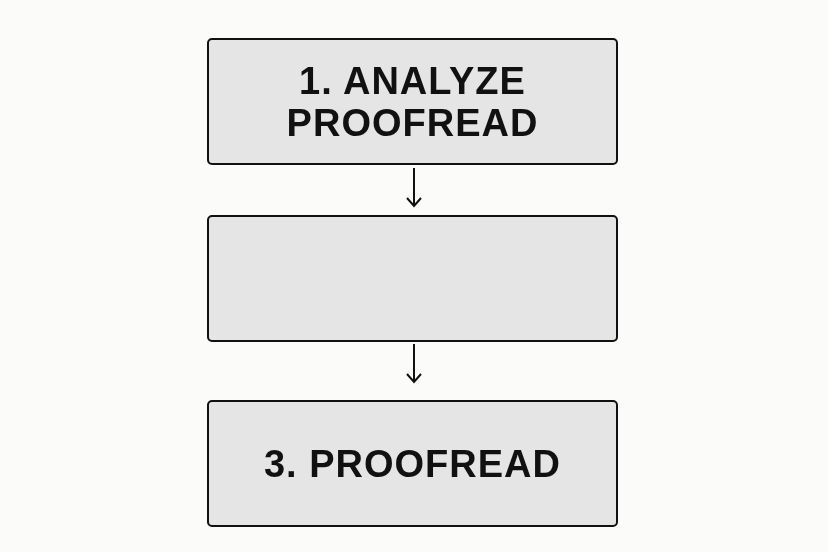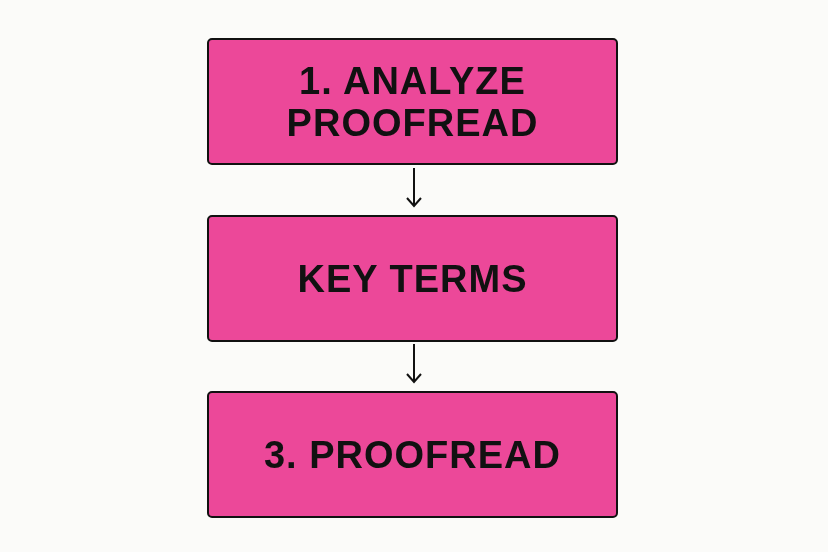--- a/index.html
+++ b/index.html
@@ -2,21 +2,21 @@
 <html><head>
   <meta charset="utf-8">
   <style>
     html, body { margin: 0; padding: 0; }
     body {
       width: 828px; height: 552px; background: #fbfbf9; position: relative; overflow: hidden;
       font-family: "Liberation Sans", "DejaVu Sans", sans-serif;
     }
     .box {
       position: absolute; left: 207px; width: 411px; height: 127px;
-      border: 2.5px solid #111; border-radius: 5px; background: #ec4899;
+      border: 2.5px solid #111; border-radius: 5px; background: #e5e5e5;
       display: flex; flex-direction: column; align-items: center; justify-content: center;
       box-sizing: border-box;
     }
     .line {
       font-weight: bold; font-size: 38px; color: #111; line-height: 42px; letter-spacing: 1px;
       white-space: nowrap;
     }
     .arrow { position: absolute; left: 404px; width: 20px; height: 45px; }
   </style>
 </head>
@@ -26,23 +26,22 @@
   <div class="line">1. ANALYZE</div>
   <div class="line">PROOFREAD</div>
 </div>
 
 <svg class="arrow" style="top:168px;" viewBox="0 0 20 45">
   <line x1="10" y1="0" x2="10" y2="38" stroke="#111" stroke-width="2"></line>
   <polyline points="3,30 10,38 17,30" fill="none" stroke="#111" stroke-width="2"></polyline>
 </svg>
 
 <div class="box" style="top:215px;">
-  <div class="line">KEY TERMS</div>
 </div>
 
 <svg class="arrow" style="top:344px;" viewBox="0 0 20 45">
   <line x1="10" y1="0" x2="10" y2="38" stroke="#111" stroke-width="2"></line>
   <polyline points="3,30 10,38 17,30" fill="none" stroke="#111" stroke-width="2"></polyline>
 </svg>
 
-<div class="box" style="top:391px;">
+<div class="box" style="top:400px;">
   <div class="line">3. PROOFREAD</div>
 </div>
 
 </body></html>

